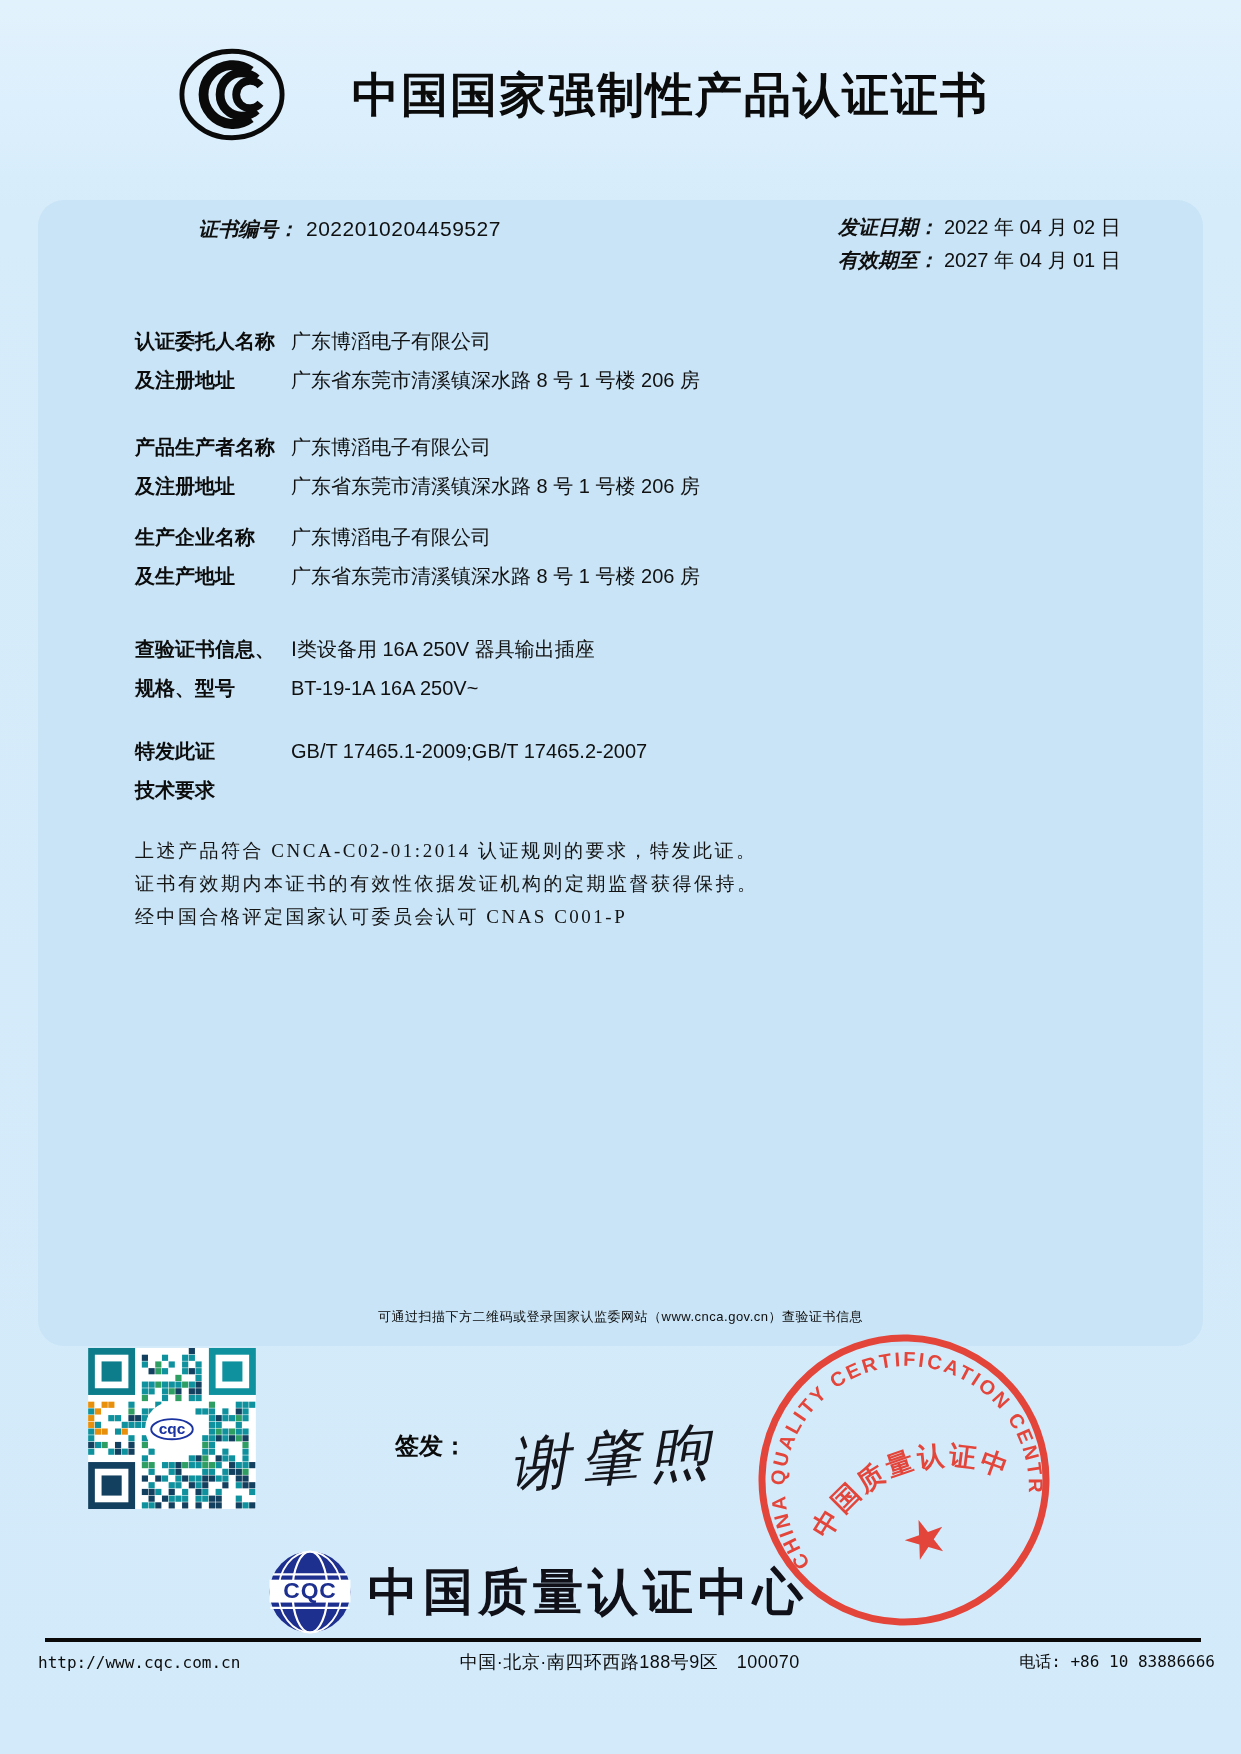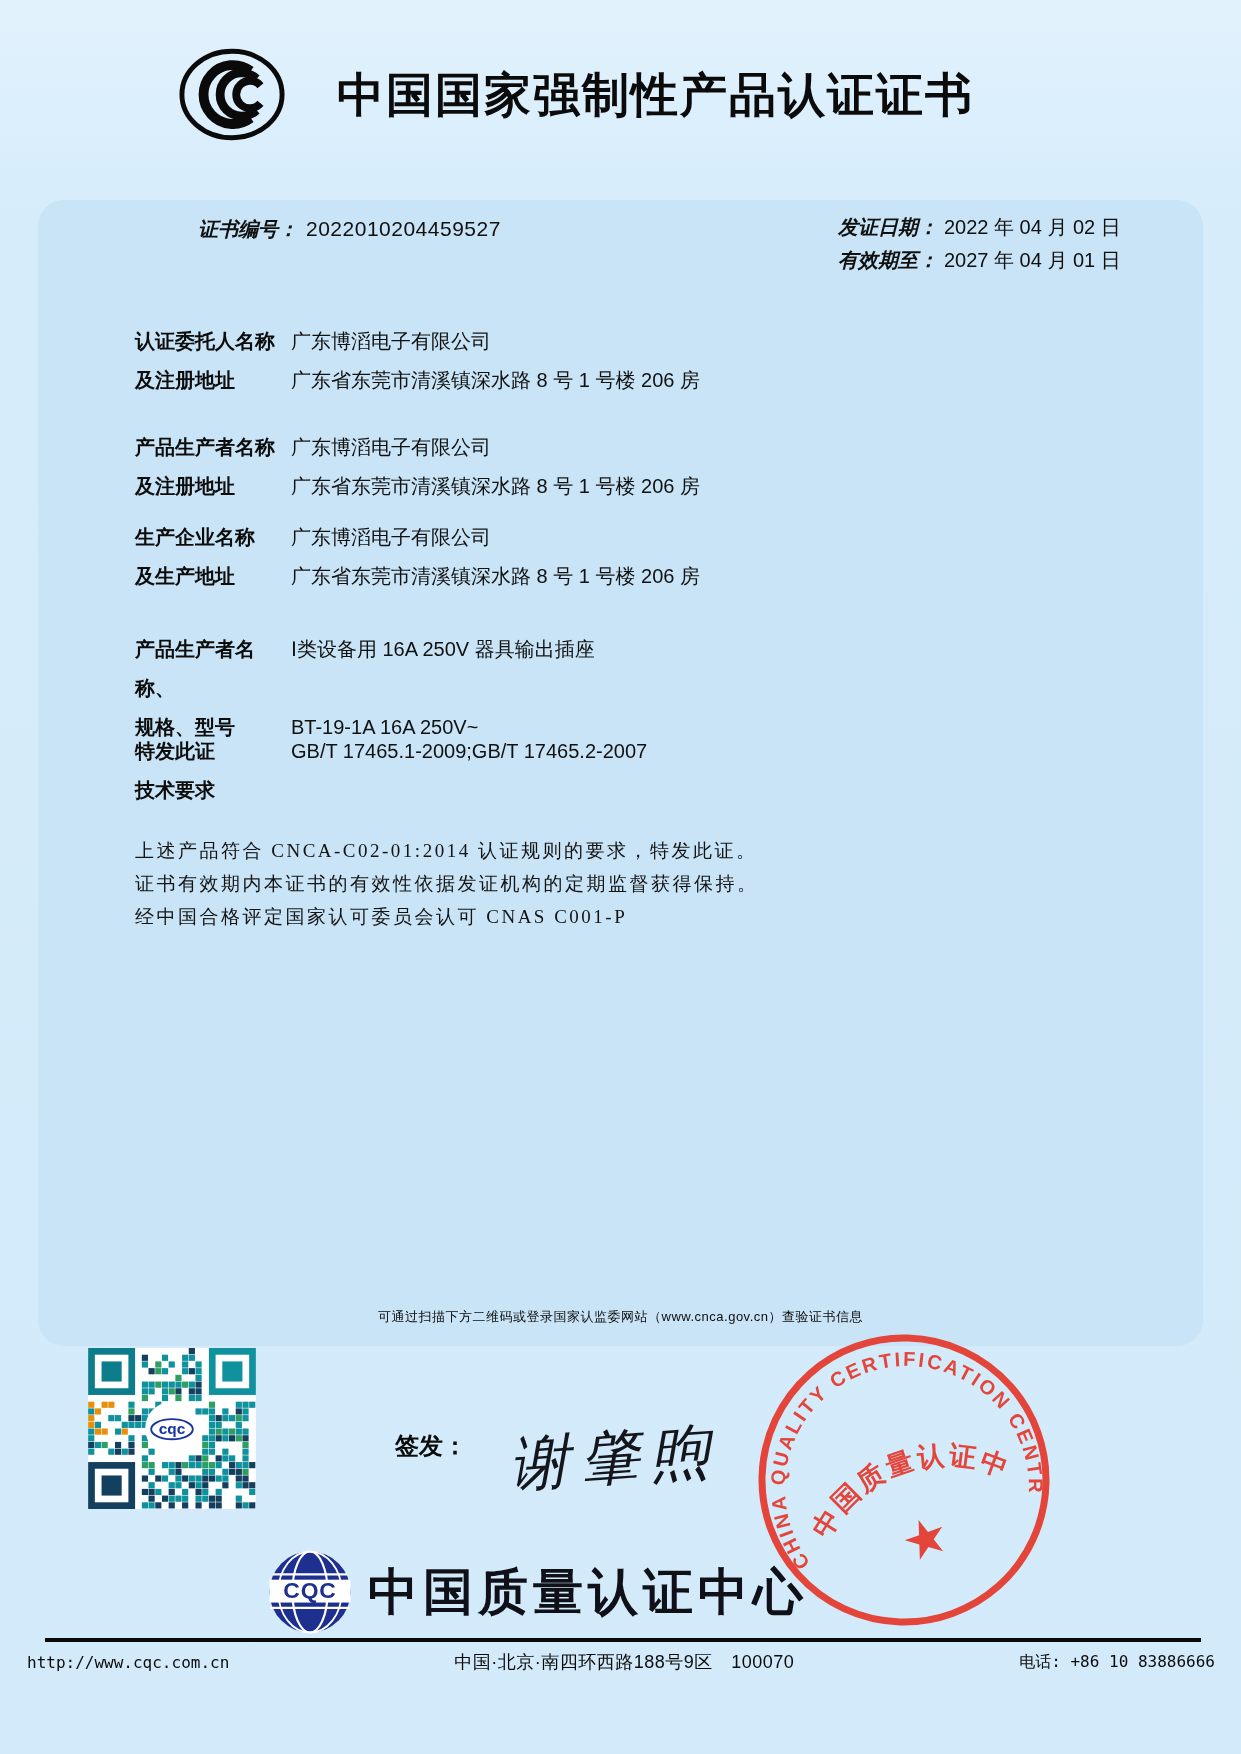--- a/index.html
+++ b/index.html
@@ -3,21 +3,21 @@
 <meta charset="utf-8">
 <style>
   * { margin:0; padding:0; box-sizing:border-box; }
   html,body { width:1241px; }
   body { font-family:"Liberation Sans", sans-serif; }
   .page {
     position:relative; width:1241px; height:1754px; overflow:hidden;
     background:linear-gradient(180deg,#e2f2fd 0%,#d6ecfb 12%,#d3eafa 100%);
   }
   
-  .header { position:absolute; left:178px; top:48px; display:flex; align-items:center; gap:51px; }
+  .header { position:absolute; left:178px; top:48px; display:flex; align-items:center; gap:66px; }
   .ccc-logo { width:108px; height:94px; }
   .title { font-size:47px; font-weight:bold; color:#0b0b0b; letter-spacing:2px; white-space:nowrap; }
   
   .panel {
     position:absolute; left:38px; top:200px; width:1165px; height:1146px;
     background:#c9e4f6; border-radius:26px;
   }
   .lbl-i { font-weight:bold; font-style:italic; font-size:20px; color:#101010; }
   .cert-no { position:absolute; left:160px; top:16px; font-size:20px; color:#101010; }
   .cert-no .num { font-size:21px; margin-left:8px; letter-spacing:0.5px; }
@@ -37,21 +37,21 @@
   .qr { position:absolute; left:88px; top:1348px; width:168px; height:161px; }
   .sign-row { position:absolute; left:395px; top:1418px; display:flex; align-items:flex-start; }
   .sign-label { font-size:24px; font-weight:bold; color:#0b0b0b; margin-top:12px; }
   .sign-name { font-size:60px; font-style:italic; color:#15151c; margin-left:42px;
     transform:rotate(-4deg); letter-spacing:10px; font-family:"Liberation Serif", serif; }
   .issuer-row { position:absolute; left:266px; top:1548px; display:flex; align-items:center; gap:14px; }
   .globe { width:88px; height:88px; }
   .issuer-name { font-size:50px; font-weight:bold; color:#101018; letter-spacing:5px; white-space:nowrap; }
   .stamp { position:absolute; left:752px; top:1328px; width:304px; height:304px; opacity:0.93; }
   .footer-line { position:absolute; left:45px; top:1638px; width:1156px; height:4px; background:#0a0a0a; }
-  .footer { position:absolute; left:1px; right:0; top:1650px; display:flex; justify-content:space-between;
+  .footer { position:absolute; left:12px; right:0; top:1650px; display:flex; justify-content:space-between;
     padding:0 26px; align-items:center; }
   .footer .site, .footer .phone { font-family:"DejaVu Sans Mono", monospace; font-size:16px; color:#0c0c0c; }
   .footer .addr { font-size:18px; color:#0c0c0c; letter-spacing:0.5px; }
 </style>
 </head>
 <body>
 
 <div class="page">
 
   <div class="header">
@@ -109,21 +109,21 @@
         <span class="fvalue">广东博滔电子有限公司</span>
       </div>
       <div class="frow">
         <span class="flabel">及生产地址</span>
         <span class="fvalue">广东省东莞市清溪镇深水路 8 号 1 号楼 206 房</span>
       </div>
     </div>
 
     <div class="fgroup" style="top:430px">
       <div class="frow">
-        <span class="flabel">产品生产者名称、</span>
+        <span class="flabel">查验证书信息、</span>
         <span class="fvalue">Ⅰ类设备用 16A 250V 器具输出插座</span>
       </div>
       <div class="frow">
         <span class="flabel">规格、型号</span>
         <span class="fvalue">BT-19-1A 16A 250V~</span>
       </div>
     </div>
 
     <div class="fgroup" style="top:532px">
       <div class="frow">

